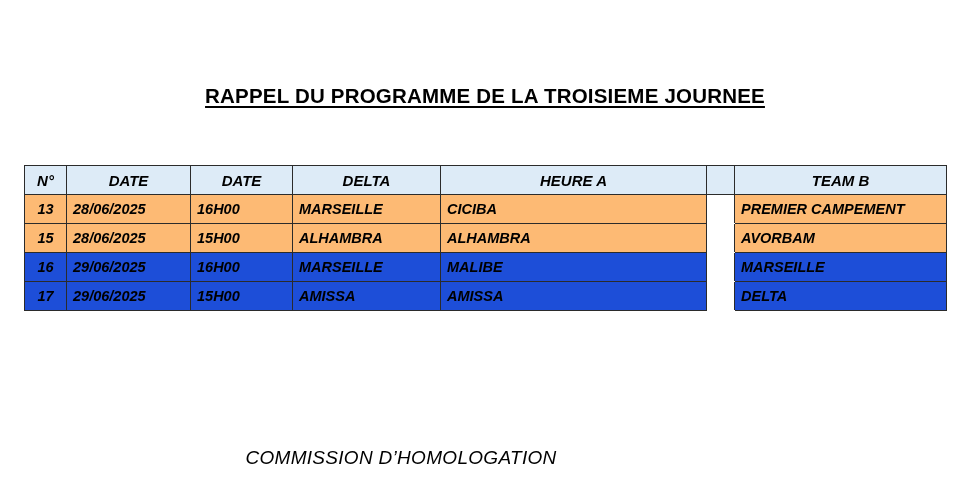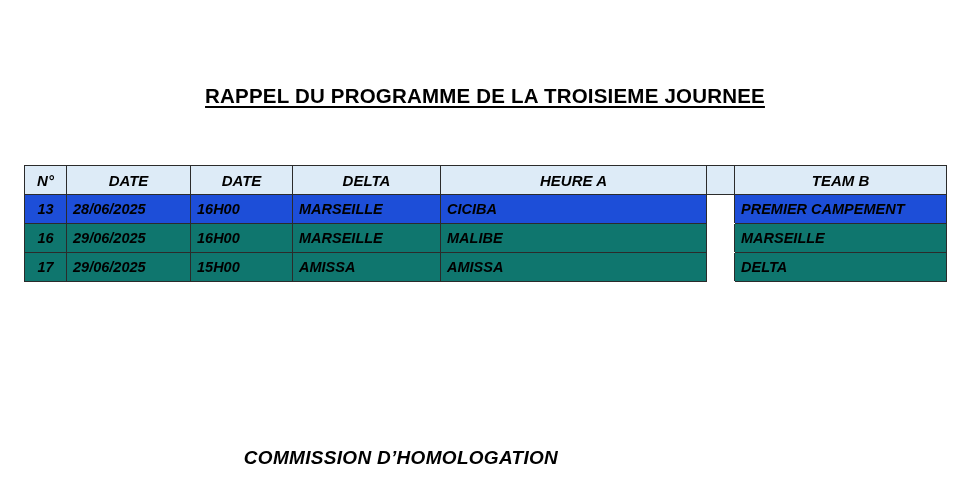--- a/index.html
+++ b/index.html
@@ -73,38 +73,38 @@
     background: #ddebf7;
     border-right: 1px solid #2b2b2b;
   }
   tbody td {
     text-align: left;
   }
   tbody td.num {
     text-align: center;
   }
   tbody tr.green td {
-    background: #1d4ed8;
+    background: #fdba74;
   }
   tbody tr.grey td {
-    background: #0f766e;
+    background: #1d4ed8;
   }
   tbody td.gap {
     background: #ffffff !important;
     border-top: 1px solid #ffffff;
     border-bottom: 1px solid #ffffff;
   }
   .footer {
     position: absolute;
     top: 447px;
     left: 0;
     width: 802px;
     text-align: center;
     font-size: 19px;
-    font-weight: bold;
+    font-weight: normal;
     font-style: italic;
     letter-spacing: 0.3px;
   }
 </style>
 </head>
 <body>
 
 <div class="page">
 
   <div class="doc-title">
@@ -136,20 +136,29 @@
       <tbody>
         <tr class="green">
           <td class="num">13</td>
           <td>28/06/2025</td>
           <td>16H00</td>
           <td>MARSEILLE</td>
           <td>CICIBA</td>
           <td class="gap"></td>
           <td>PREMIER CAMPEMENT</td>
         </tr>
+        <tr class="green">
+          <td class="num">15</td>
+          <td>28/06/2025</td>
+          <td>15H00</td>
+          <td>ALHAMBRA</td>
+          <td>ALHAMBRA</td>
+          <td class="gap"></td>
+          <td>AVORBAM</td>
+        </tr>
         <tr class="grey">
           <td class="num">16</td>
           <td>29/06/2025</td>
           <td>16H00</td>
           <td>MARSEILLE</td>
           <td>MALIBE</td>
           <td class="gap"></td>
           <td>MARSEILLE</td>
         </tr>
         <tr class="grey">

